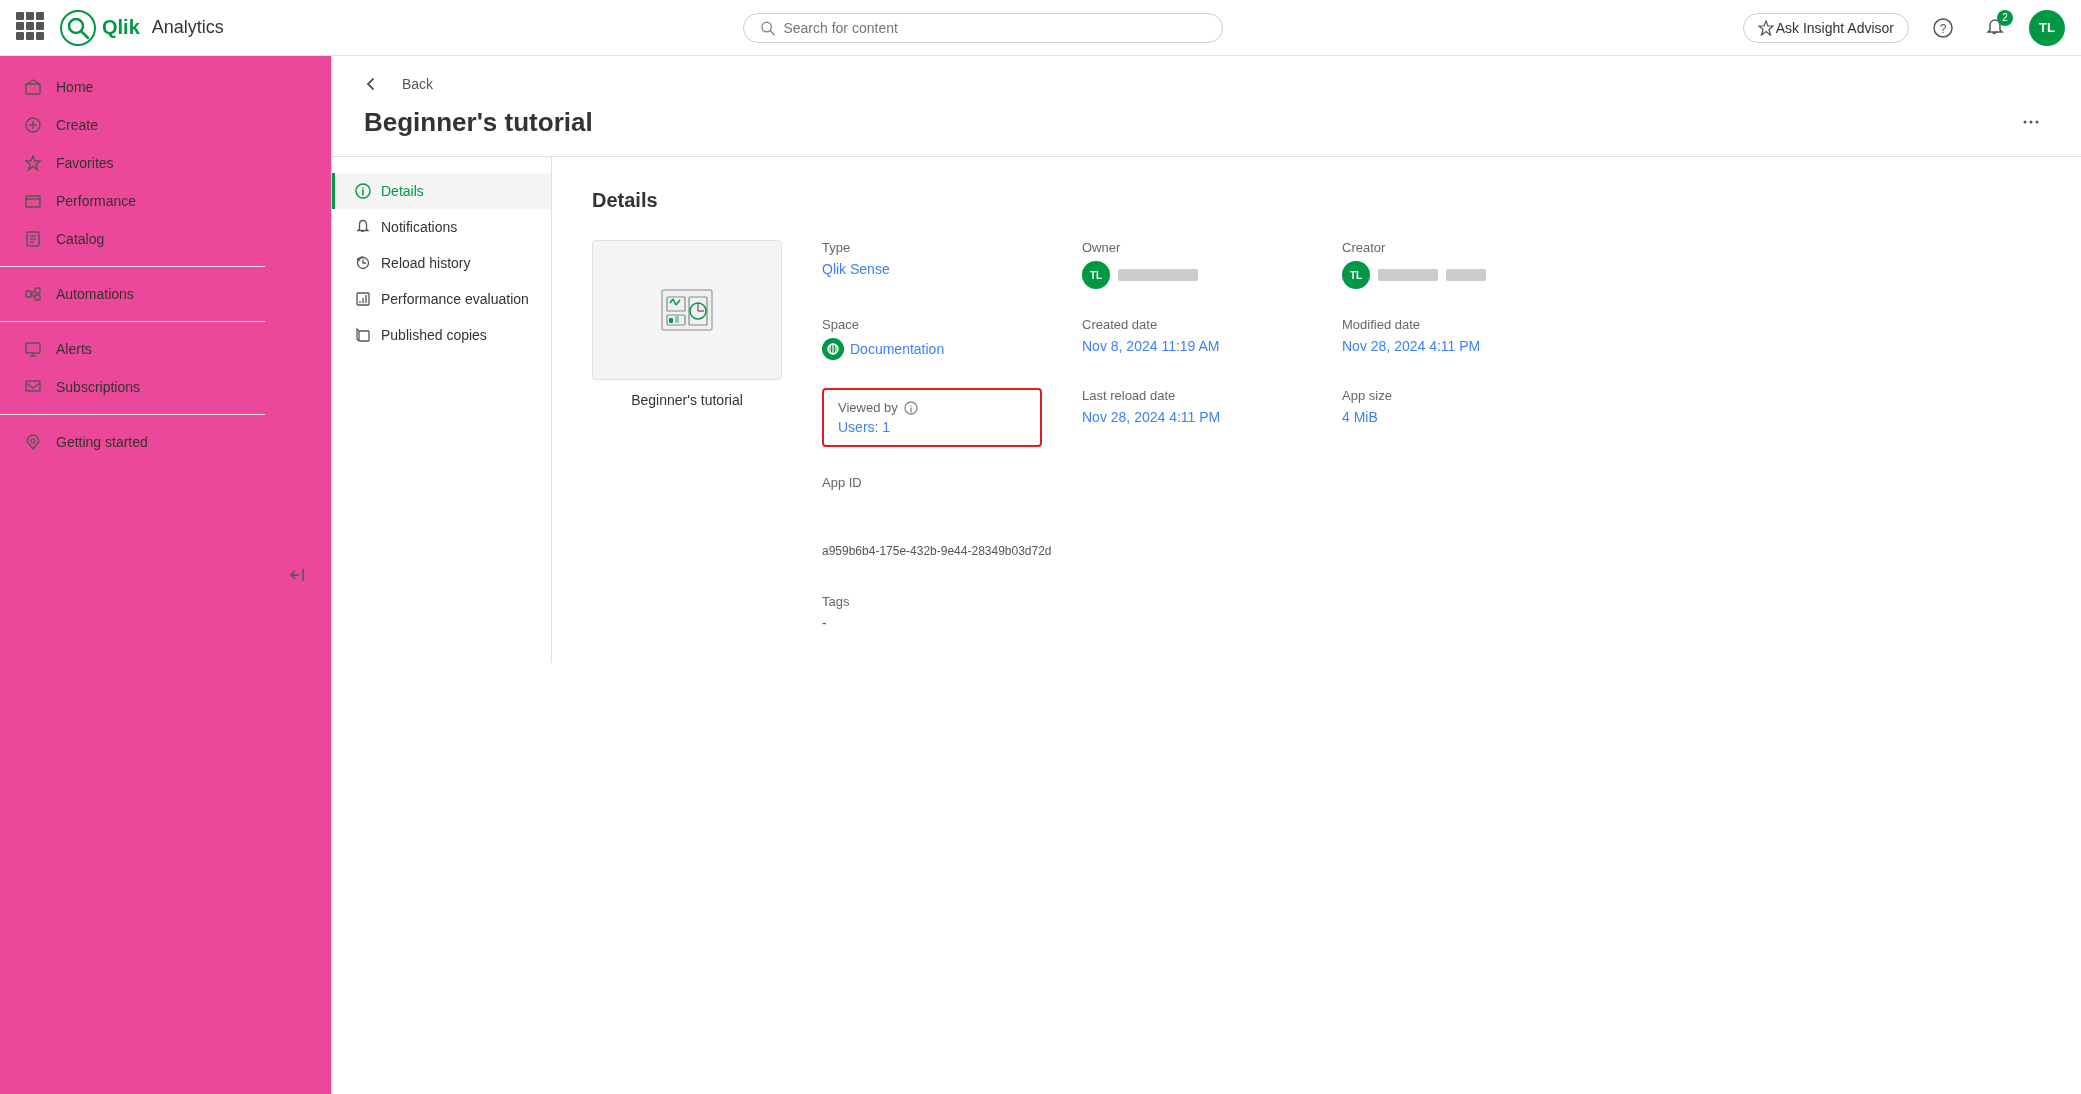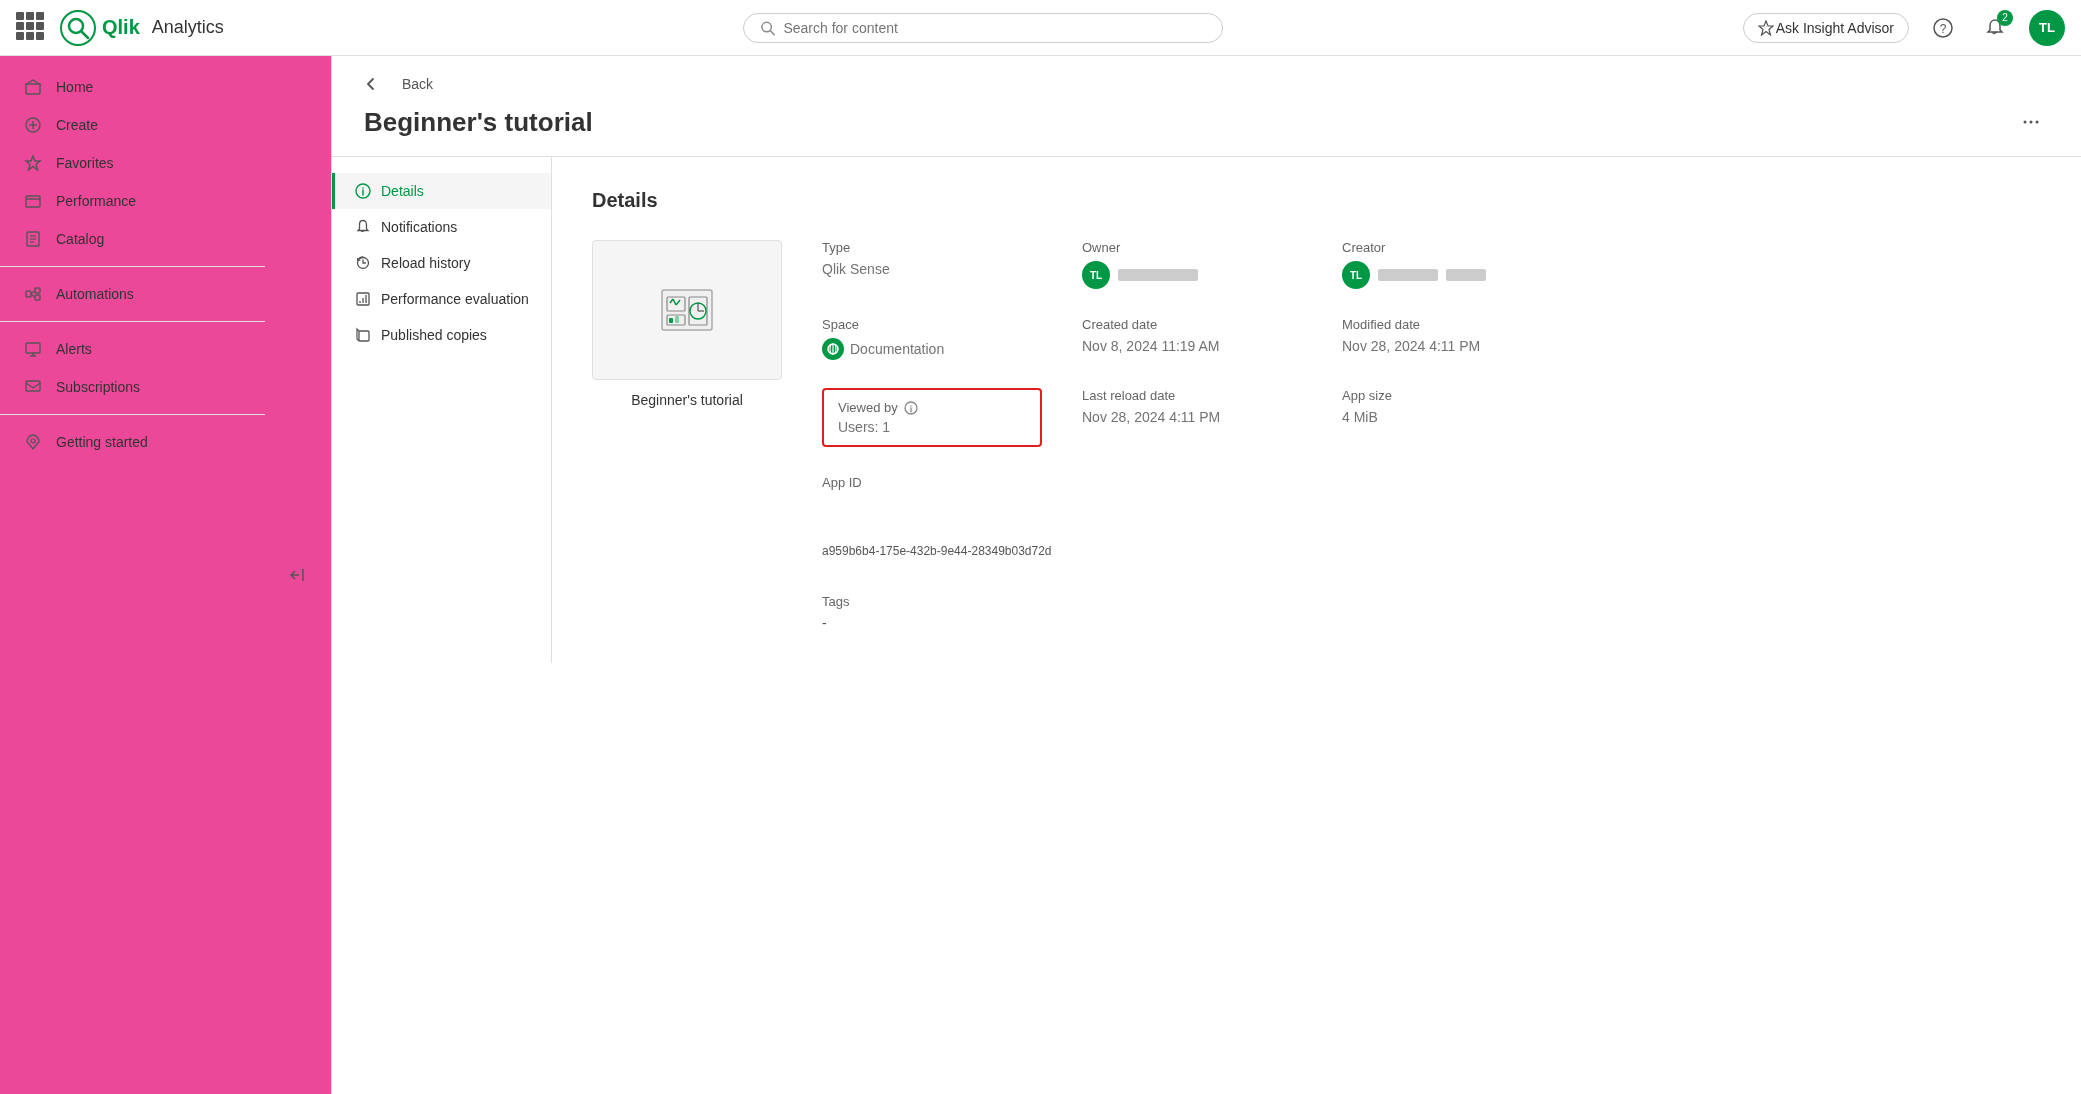--- a/index.html
+++ b/index.html
@@ -103,21 +103,21 @@
       background: #f5f5f5; border: 1px solid #e0e0e0;
       border-radius: 4px; display: flex; align-items: center; justify-content: center;
     }
     .app-name { font-size: 14px; color: #333; text-align: center; }
 
     .detail-section-title { font-size: 20px; font-weight: 600; margin-bottom: 28px; color: #333; }
 
     .detail-grid { display: grid; grid-template-columns: 220px 220px 220px; gap: 28px 40px; }
     .detail-field { display: flex; flex-direction: column; gap: 6px; }
     .field-label { font-size: 13px; color: #666; font-weight: 400; }
-    .field-value { font-size: 14px; color: #737373; }
+    .field-value { font-size: 14px; color: #3b82f6; }
     .field-value.id-value { font-size: 12px; color: #555; word-break: break-all; margin-top: 48px; }
 
     .owner-value { display: flex; align-items: center; gap: 8px; }
     .owner-avatar { width: 28px; height: 28px; border-radius: 50%; background: #009845; color: #fff; font-size: 10px; font-weight: 600; display: flex; align-items: center; justify-content: center; flex-shrink: 0; }
     .owner-name-blur { width: 80px; height: 12px; background: #ccc; border-radius: 2px; }
     .creator-name-blur { width: 60px; height: 12px; background: #ccc; border-radius: 2px; }
 
     .space-value { display: flex; align-items: center; gap: 6px; }
     .space-icon { width: 22px; height: 22px; border-radius: 50%; background: #009845; display: flex; align-items: center; justify-content: center; flex-shrink: 0; }
 

